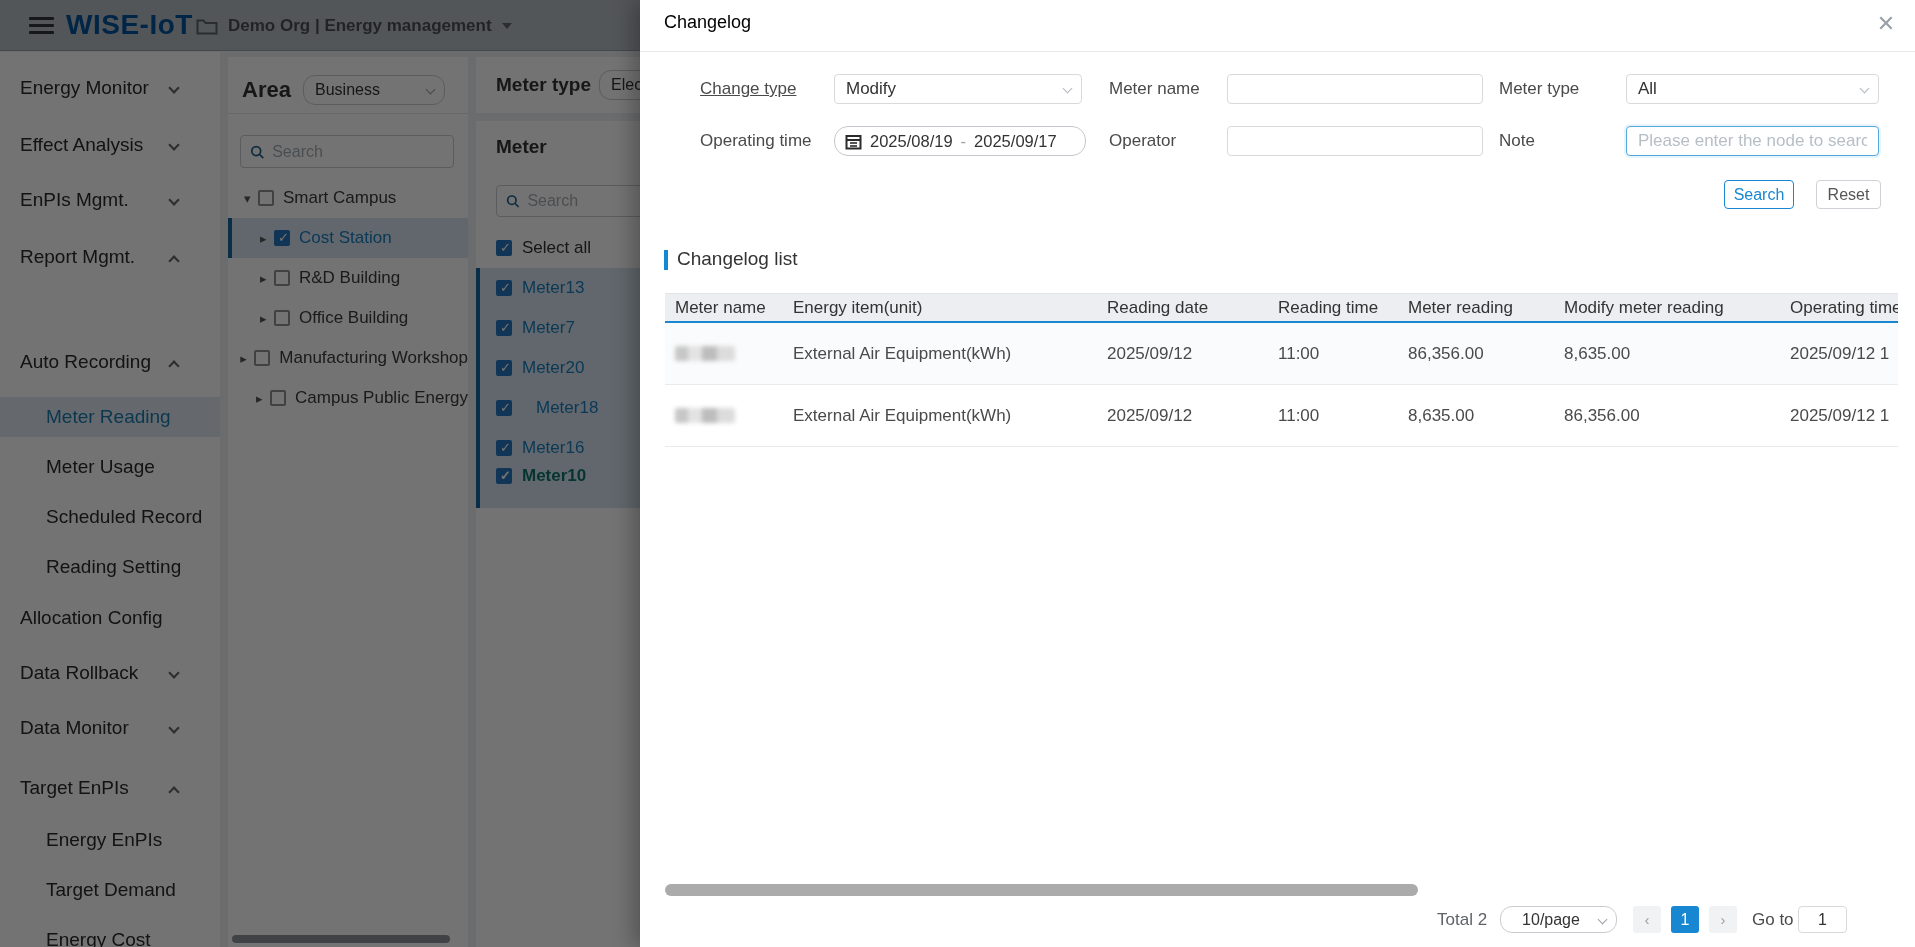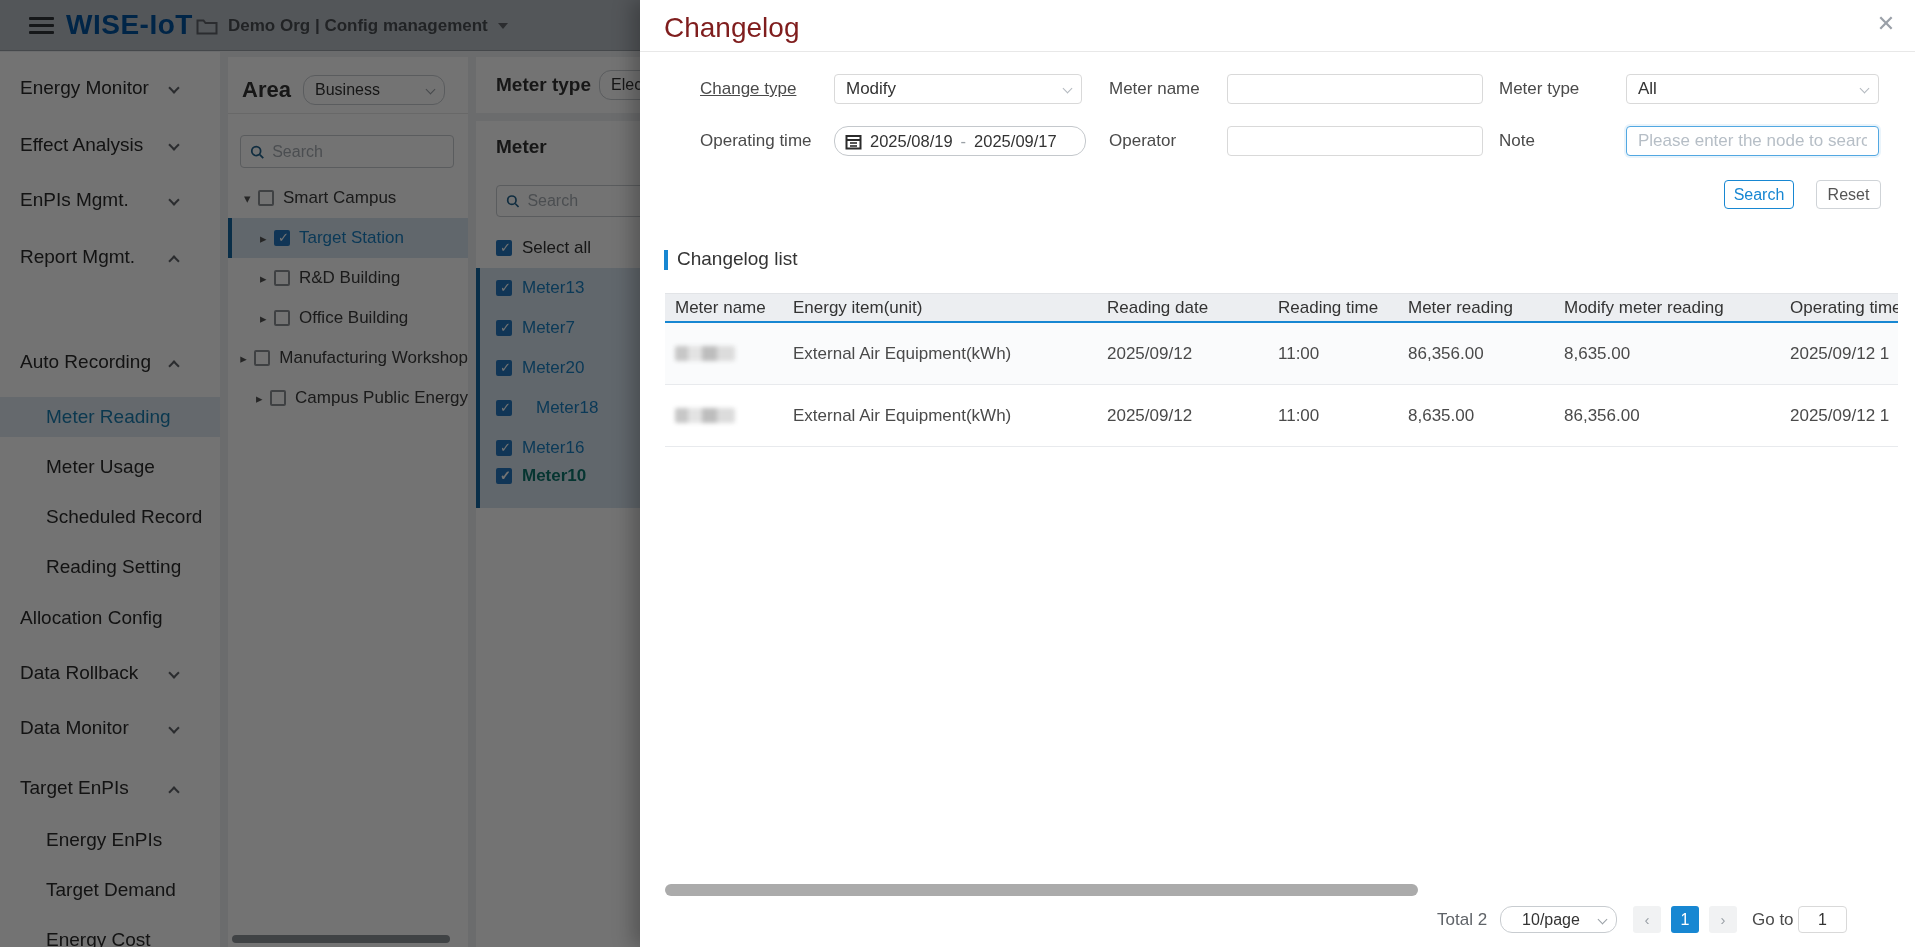--- a/index.html
+++ b/index.html
@@ -61,21 +61,21 @@
   .tree-row.sel { background:#d8e5f0; border-left:4px solid #1566a0; color:#1a7fc1; }
 
   .meter-row { position:absolute; left:0; width:184px; height:40px; display:flex;
                align-items:center; font-size:17px; cursor:pointer; }
 
   
   .overlay { position:absolute; left:0; top:0; width:1915px; height:947px;
              background:rgba(0,0,0,0.55); z-index:40; }
   .modal { position:absolute; left:640px; top:0; width:1275px; height:947px; background:#fff;
            z-index:50; box-shadow:-8px 0 18px rgba(0,0,0,.25); }
-  .modal-title { position:absolute; left:24px; top:12px; font-size:28px; color:#7f1d1d; }
+  .modal-title { position:absolute; left:24px; top:12px; font-size:18px; color:#000000; }
   .close-btn { position:absolute; left:1230px; top:8px; width:32px; height:32px; cursor:pointer;
                color:#9aa0a8; font-size:22px; line-height:32px; text-align:center; }
   .modal-divider { position:absolute; left:0; top:51px; width:1275px; height:1px; background:#e8e8e8; }
 
   .f-label { position:absolute; font-size:17px; color:#4a4a4a; line-height:30px; white-space:nowrap; }
   .f-input { position:absolute; height:30px; border:1px solid #d9d9d9; border-radius:4px; background:#fff;
              font-size:17px; color:#333; padding:0 11px; font-family:"Liberation Sans",sans-serif;
              outline:none; }
   .f-select { position:absolute; height:30px; border:1px solid #d9d9d9; border-radius:4px; background:#fff;
               font-size:17px; color:#333; line-height:28px; padding:0 26px 0 11px; cursor:pointer; }
@@ -131,21 +131,21 @@
     <div class="hamburger">
         <span></span>
         <span></span>
         <span></span>
       </div>
     <div class="logo">WISE-IoT</div>
     <div class="org-wrap">
       <svg width="22" height="18" viewBox="0 0 22 18">
         <path d="M1.5 3.5 h6 l2 2.5 h11 v10.5 h-19 z M1.5 3.5 v13" fill="none" stroke="#5f6368" stroke-width="2"></path>
       </svg>
-      <span class="org-text">Demo Org | Config management</span>
+      <span class="org-text">Demo Org | Energy management</span>
       <span class="dd-caret"></span>
     </div>
   </div>
 
   <div class="sidebar">
     <div class="nav-item" style="top:16px">
         <span class="nav-label">Energy Monitor</span>
         <span class="vchev down"></span>
       </div>
     <div class="nav-item" style="top:73px">
@@ -219,21 +219,21 @@
     <div class="tree-row" style="top:121px;">
       <span style="width:16px"></span>
         <span class="caret">▾</span>
       <span class="cb"></span>
       <span class="tree-label">Smart Campus</span>
     </div>
     <div class="tree-row sel" style="top:161px;">
       <span style="width:28px"></span>
         <span class="caret">▸</span>
       <span class="cb on"></span>
-      <span class="tree-label">Target Station</span>
+      <span class="tree-label">Cost Station</span>
     </div>
     <div class="tree-row" style="top:201px;">
       <span style="width:32px"></span>
         <span class="caret">▸</span>
       <span class="cb"></span>
       <span class="tree-label">R&amp;D Building</span>
     </div>
     <div class="tree-row" style="top:241px;">
       <span style="width:32px"></span>
         <span class="caret">▸</span>

